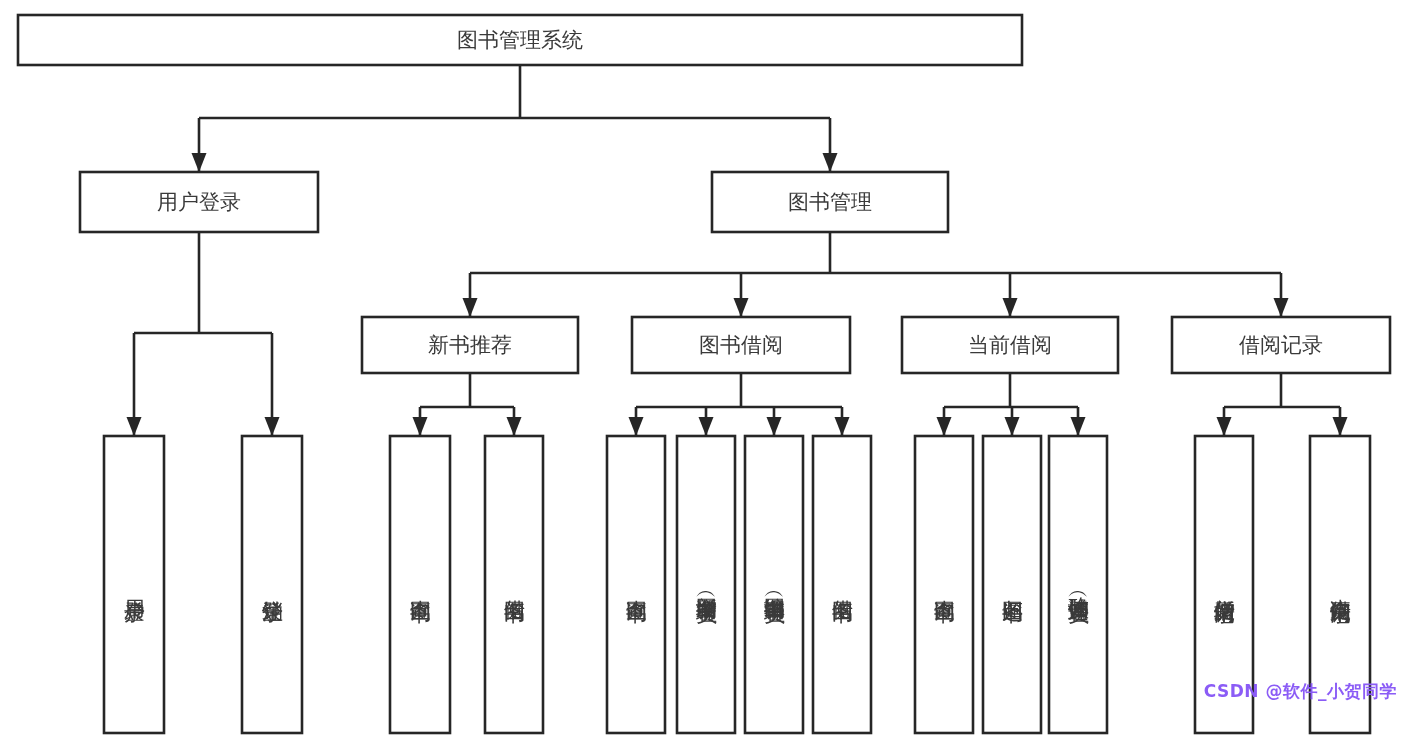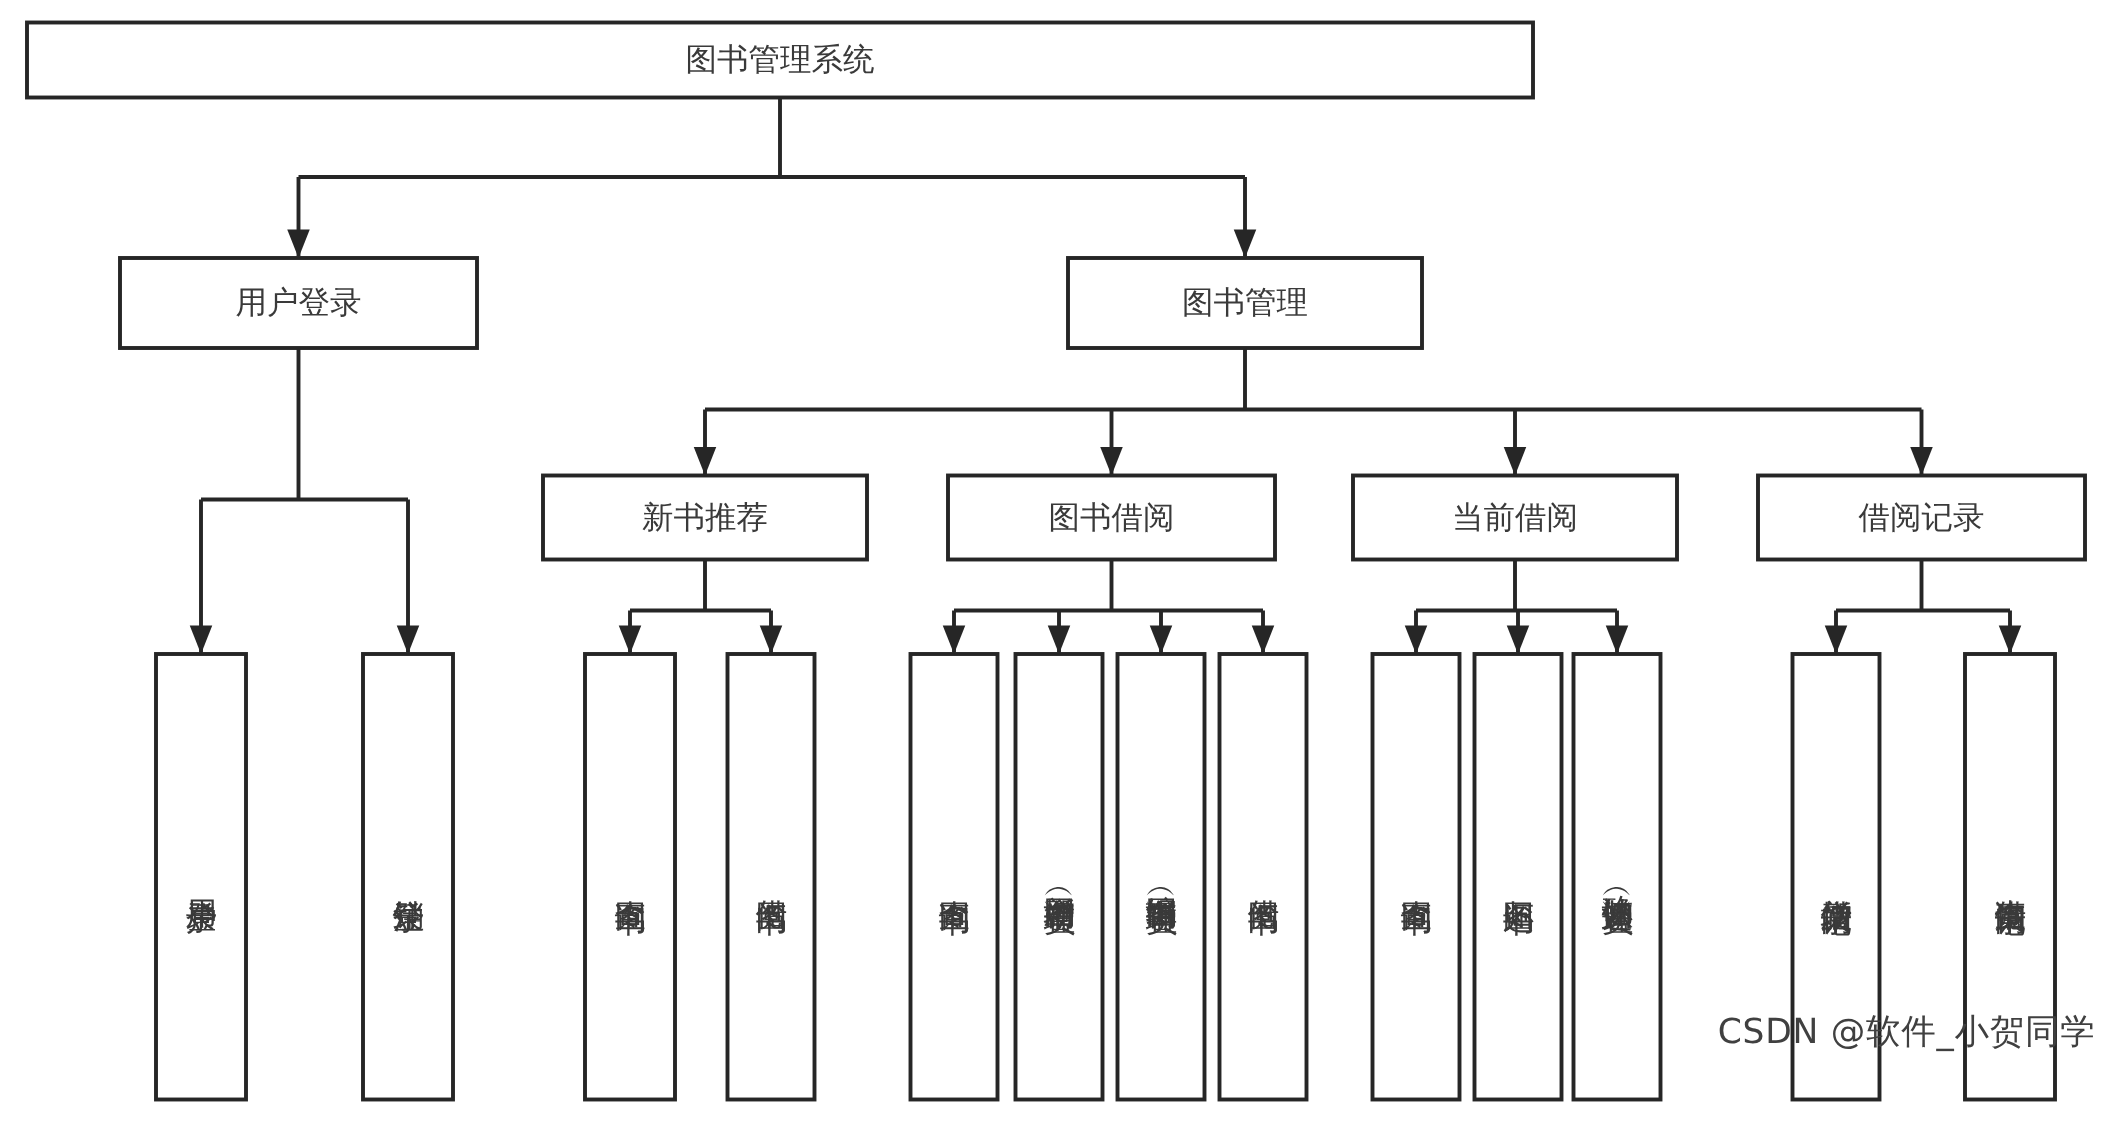--- a/index.html
+++ b/index.html
@@ -65,24 +65,25 @@
     color: #3a3a3a;
     letter-spacing: 1px;
     white-space: nowrap;
     text-align: center;
   }
   .watermark {
     position: absolute;
     right: 8px;
     bottom: 6px;
     font-family: "DejaVu Sans", "Liberation Sans", sans-serif;
-    font-size: 23px;
-    color: #404040;
+    font-size: 17px;
+    color: #8b5cf6;
     white-space: nowrap;
     letter-spacing: 0.5px;
+    font-weight: bold;
   }
 </style>
 </head>
 <body>
 
 <div id="diagram-root">
   <svg id="tree-svg" viewBox="0 0 1405 747" xmlns="http://www.w3.org/2000/svg">
     <g id="connectors-layer">
         <line x1="520" y1="65" x2="520" y2="118" class="connector"></line>
         <line x1="199" y1="118" x2="830" y2="118" class="connector"></line>

